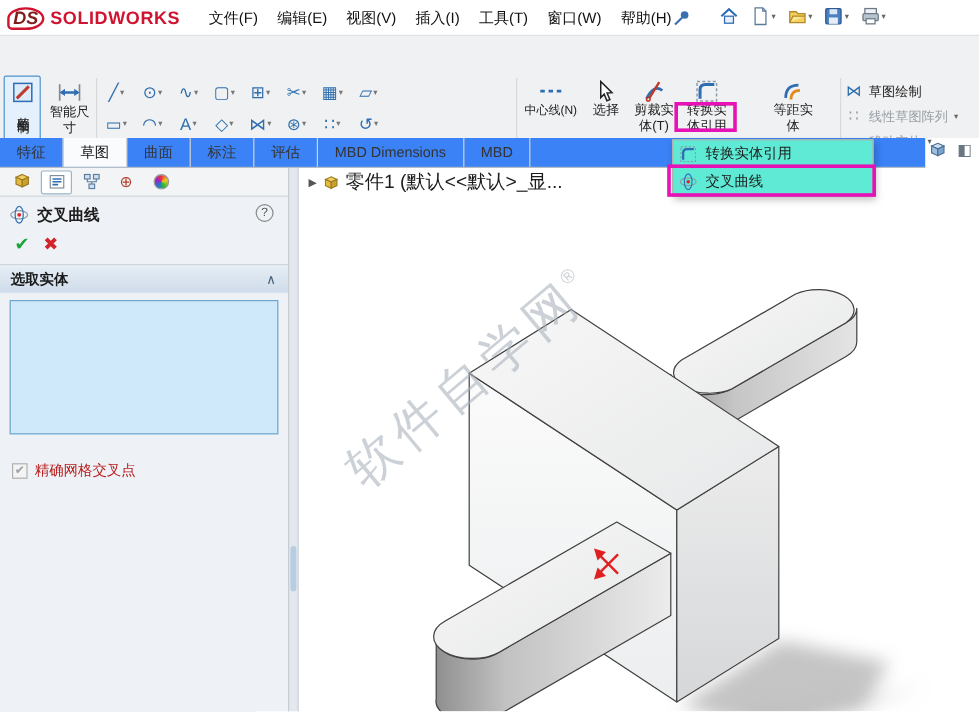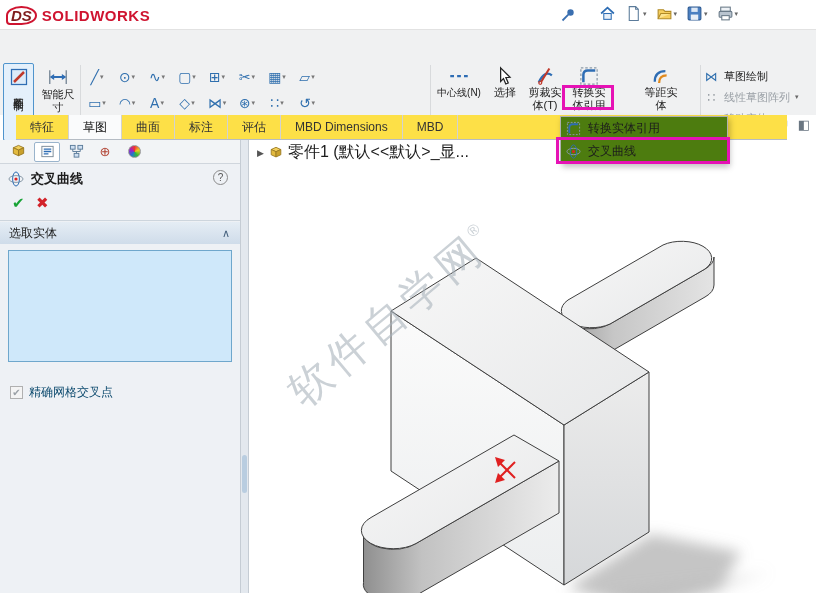--- a/index.html
+++ b/index.html
@@ -44,60 +44,60 @@
   .side-row .sicon{font-size:13px;color:#2f6fae;width:15px;text-align:center}
   .side-row.disabled{color:#9aa0a6}
   .side-row.disabled .sicon{color:#9aa0a6}
 
   
   .hl-box{position:absolute;border:3px solid #e612b5;z-index:60;pointer-events:none}
   #hl-arrow{left:562px;top:85px;width:52px;height:25px}
   #hl-menu{left:556px;top:137px;width:174px;height:27px}
 
   
-  #tabbar{position:absolute;left:16px;top:115px;width:771px;height:25px;background:#fde047;border-bottom:1px solid #b5bcc4;display:flex;z-index:5}
+  #tabbar{position:absolute;left:0;top:115px;width:771px;height:25px;background:#3b82f6;border-bottom:1px solid #b5bcc4;display:flex;z-index:5}
   .tab{height:24px;line-height:24px;padding:0 14px;font-size:12px;color:#333;border-right:1px solid #d2d2d2}
   .tab.active{background:#fafbfc;color:#111}
   #tabbar-right{position:absolute;right:6px;top:117px;display:flex;gap:9px;align-items:center}
   .view-glyph{font-size:13px;color:#6a7682}
 
   
   #panel{position:absolute;left:0;top:140px;width:240px;height:453px;background:#eef1f5}
   #pm-tabs{position:absolute;left:0;top:0;width:240px;height:24px;background:#f2f4f6;border-bottom:1px solid #d0d6dd;display:flex;align-items:center;gap:3px;padding-left:5px}
   .pm-tab{width:26px;height:20px;display:flex;align-items:center;justify-content:center;border-radius:2px}
   .pm-tab.active{background:#fff;border:1px solid #9ab4cc}
   #wheel{width:13px;height:13px;border-radius:50%;background:conic-gradient(#e33,#ec2,#3b3,#27c,#92c,#e33);border:1px solid #999}
   #pm-header{position:absolute;left:0;top:26px;width:240px;height:26px;display:flex;align-items:center}
   #pm-title{font-weight:bold;font-size:13px;color:#1c1c1c;margin-left:7px}
   #pm-help{position:absolute;right:12px;top:4px;width:15px;height:15px;border:1px solid #8a8a8a;border-radius:50%;font-size:10px;color:#555;text-align:center;line-height:14px}
   #pm-actions{position:absolute;left:0;top:54px;width:240px;height:22px}
   #pm-ok{position:absolute;left:12px;font-size:15px;font-weight:bold;color:#17a335}
   #pm-cancel{position:absolute;left:36px;font-size:15px;font-weight:bold;color:#d2232a}
   #pm-divider{position:absolute;left:0;top:80px;width:240px;height:1px;background:#cdd5dd}
   #pm-section{position:absolute;left:0;top:82px;width:240px;height:22px;background:linear-gradient(#e5edf5,#cfdcea);display:flex;align-items:center}
-  #pm-section .sec-label{margin-left:9px;font-size:12px;color:#1a1a1a;font-weight:normal}
+  #pm-section .sec-label{margin-left:9px;font-size:12px;color:#1a1a1a;font-weight:bold}
   #pm-section .sec-collapse{position:absolute;right:10px;color:#44607c;font-size:11px}
   #pm-selectbox{position:absolute;left:8px;top:110px;width:224px;height:112px;background:#cfe8fa;border:1px solid #6fa7cc}
   #pm-check{position:absolute;left:10px;top:244px;display:flex;align-items:center;gap:6px}
   #pm-check .box{width:13px;height:13px;background:#f4f4f4;border:1px solid #b0b0b0;font-size:10px;line-height:12px;text-align:center;color:#9aa0a6}
-  #pm-check .lbl{font-size:12px;color:#0c4a6e}
+  #pm-check .lbl{font-size:12px;color:#b91c1c}
 
   
   #splitter{position:absolute;left:240px;top:140px;width:9px;height:453px;background:#e3e8ee;border-left:1px solid #c5ccd4;border-right:1px solid #c5ccd4}
   #splitter-handle{position:absolute;left:1px;top:315px;width:5px;height:38px;background:#b9cde0;border-radius:3px}
 
   
   #viewport{position:absolute;left:249px;top:140px;width:567px;height:453px;background:#fff;overflow:hidden}
   #tree-node{position:absolute;left:8px;top:2px;display:flex;align-items:center;gap:5px;z-index:3}
   #tree-expand{font-size:9px;color:#555}
   #tree-label{font-size:16px;color:#1c1c1c}
   #model-svg{position:absolute;left:0;top:0}
 
   
-  #dropdown{position:absolute;left:560px;top:116px;width:168px;background:#4d7c0f;border:1px solid #b0b0b0;box-shadow:2px 3px 6px rgba(0,0,0,.25);z-index:40}
+  #dropdown{position:absolute;left:560px;top:116px;width:168px;background:#5eead4;border:1px solid #b0b0b0;box-shadow:2px 3px 6px rgba(0,0,0,.25);z-index:40}
   .dd-item{height:23px;display:flex;align-items:center;padding-left:5px;gap:7px;font-size:12px;color:#1c1c1c}
 </style>
 </head>
 <body>
 
 <svg width="0" height="0" style="position:absolute">
   <defs>
     <symbol id="ic-convert" viewBox="0 0 16 16">
         <rect x="1.5" y="1.5" width="13" height="13" fill="none" stroke="#8a9aa8" stroke-dasharray="2 1.5"></rect>
         <path d="M3.5 13 L3.5 7 Q3.5 3.5 7 3.5 L13 3.5" fill="none" stroke="#2e6db4" stroke-width="2"></path>
@@ -183,20 +183,29 @@
         <path d="M4 5.5 V8 H12 V5.5 M8 8 V10" fill="none" stroke="#5b7b9a"></path>
       </symbol>
   </defs>
 </svg>
 
 <div id="menubar">
   <div id="logo">
     <span class="ds">DS</span>
     <span class="lw">SOLIDWORKS</span>
   </div>
+  <div id="menus">
+      <span class="menu-item">文件(F)</span>
+      <span class="menu-item">编辑(E)</span>
+      <span class="menu-item">视图(V)</span>
+      <span class="menu-item">插入(I)</span>
+      <span class="menu-item">工具(T)</span>
+      <span class="menu-item">窗口(W)</span>
+      <span class="menu-item">帮助(H)</span>
+    </div>
   <div id="pin">
       <svg width="16" height="16">
         <use href="#ic-pin"></use>
       </svg>
     </div>
   <div id="quick">
     <span class="qbtn">
         <svg width="17" height="17">
           <use href="#ic-home"></use>
         </svg>

